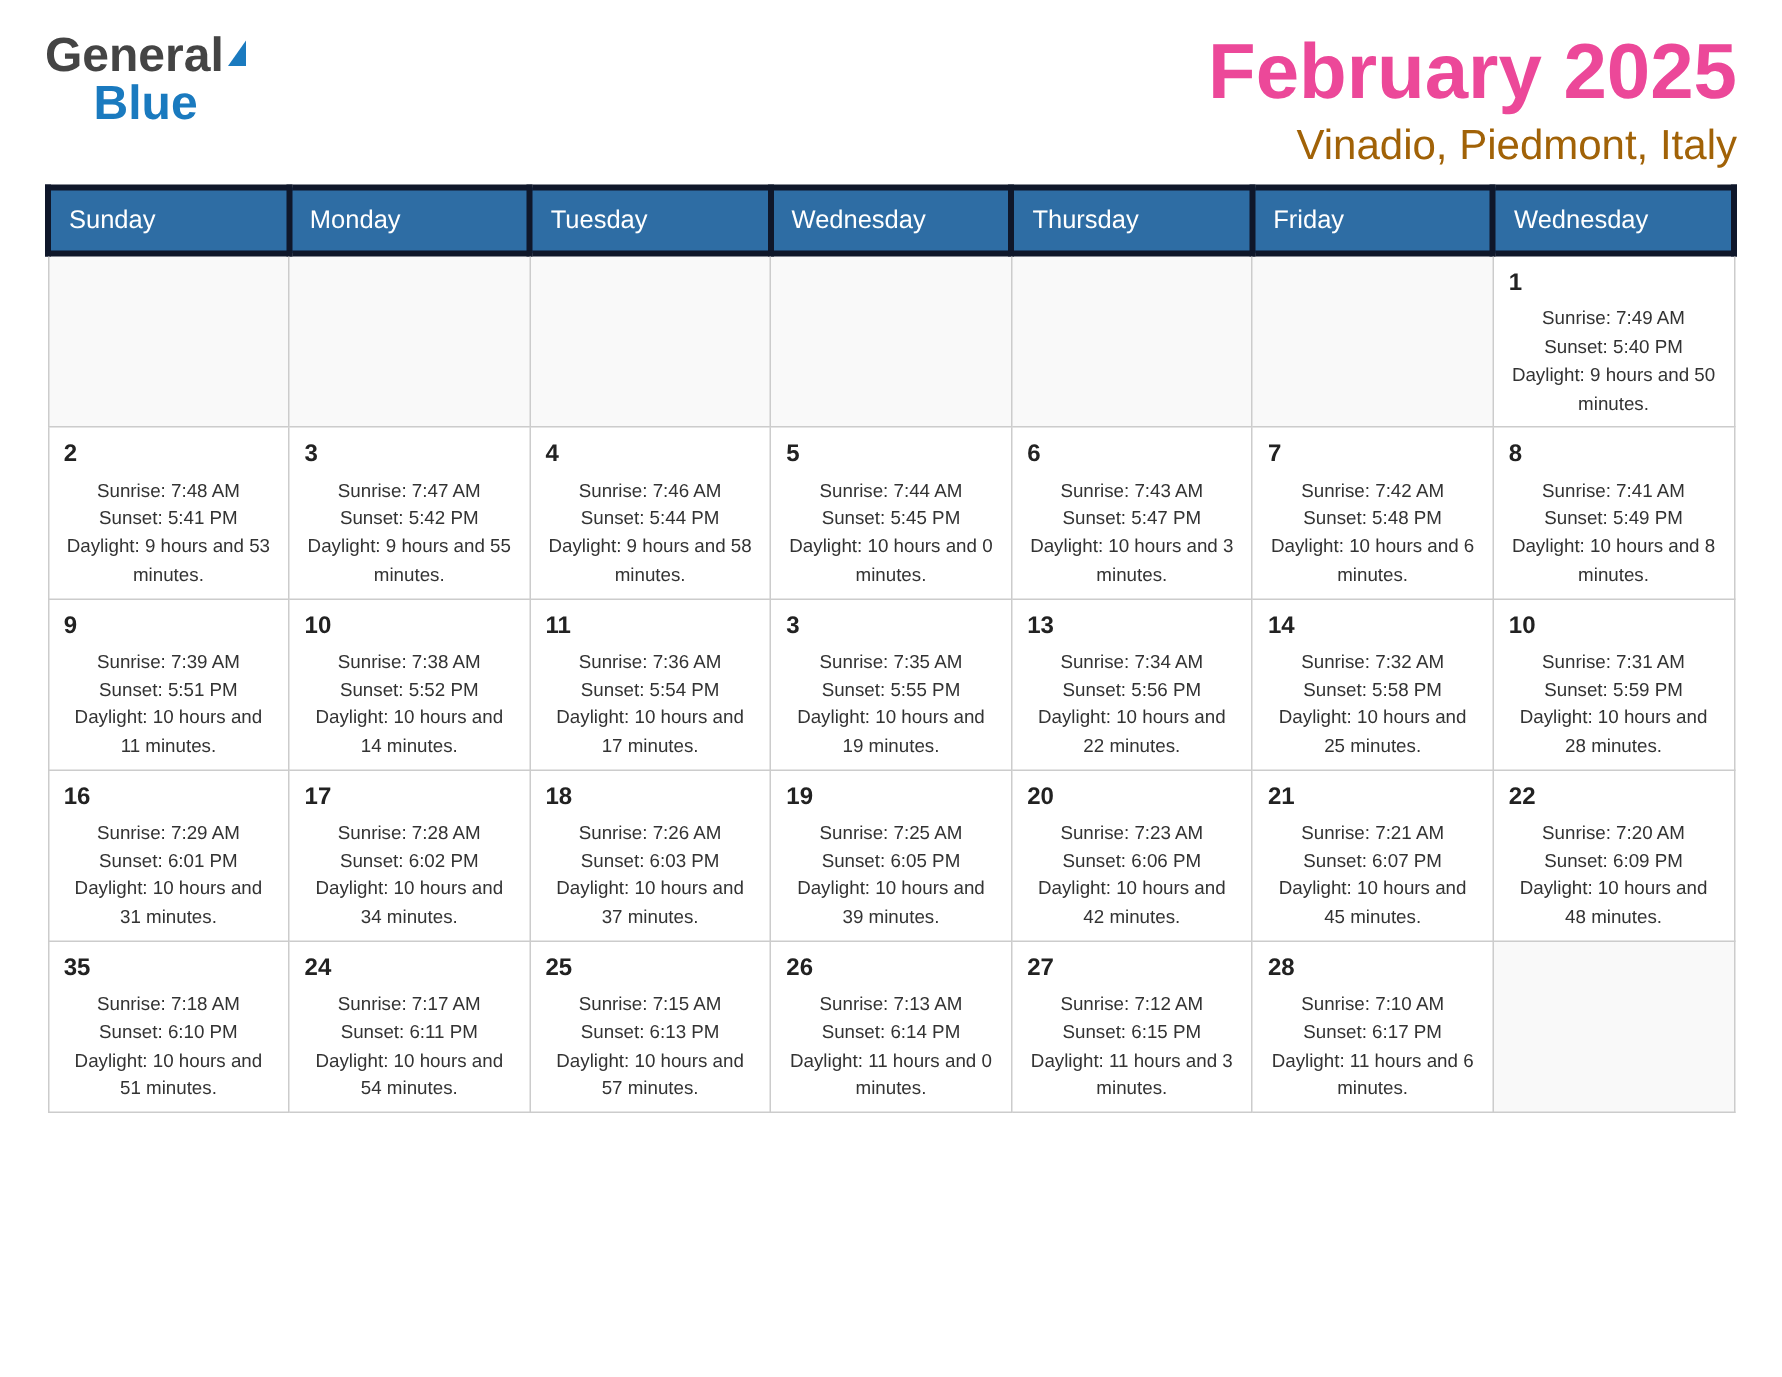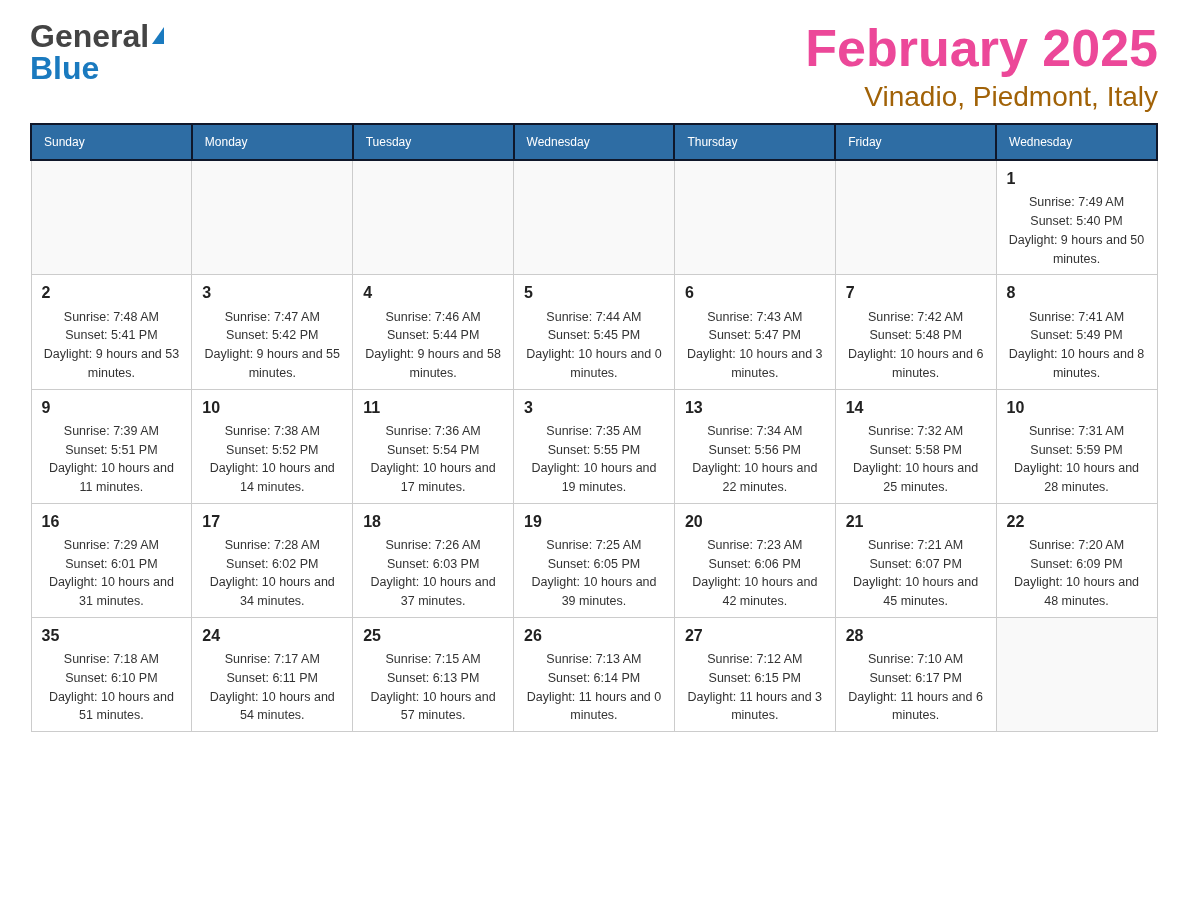--- a/index.html
+++ b/index.html
@@ -12,21 +12,21 @@
     }
     .header {
       display: flex;
       justify-content: space-between;
       align-items: flex-start;
       margin-bottom: 10px;
     }
     .logo {
       display: flex;
       flex-direction: column;
-      align-items: flex-start;
+      align-items: center;
     }
     .title-block {
       text-align: right;
     }
     .month-title {
       font-size: 52px;
       font-weight: bold;
       color: #ec4899;
       line-height: 1.1;
     }
@@ -36,25 +36,25 @@
       margin-top: 4px;
     }
     .calendar {
       width: 100%;
       border-collapse: collapse;
       margin-top: 8px;
     }
     .calendar th {
       background-color: #2e6da4;
       color: #fff;
-      font-size: 12px;
+      font-size: 17px;
       font-weight: normal;
       padding: 10px 12px;
       text-align: left;
-      border: 2px solid #0f172a;
+      border: 4px solid #0f172a;
       margin-left: 32px;
     }
     .calendar td {
       border: 1px solid #ccc;
       vertical-align: top;
       padding: 6px 10px;
       width: 14.28%;
       min-height: 110px;
       font-size: 13px;
       color: #333;

